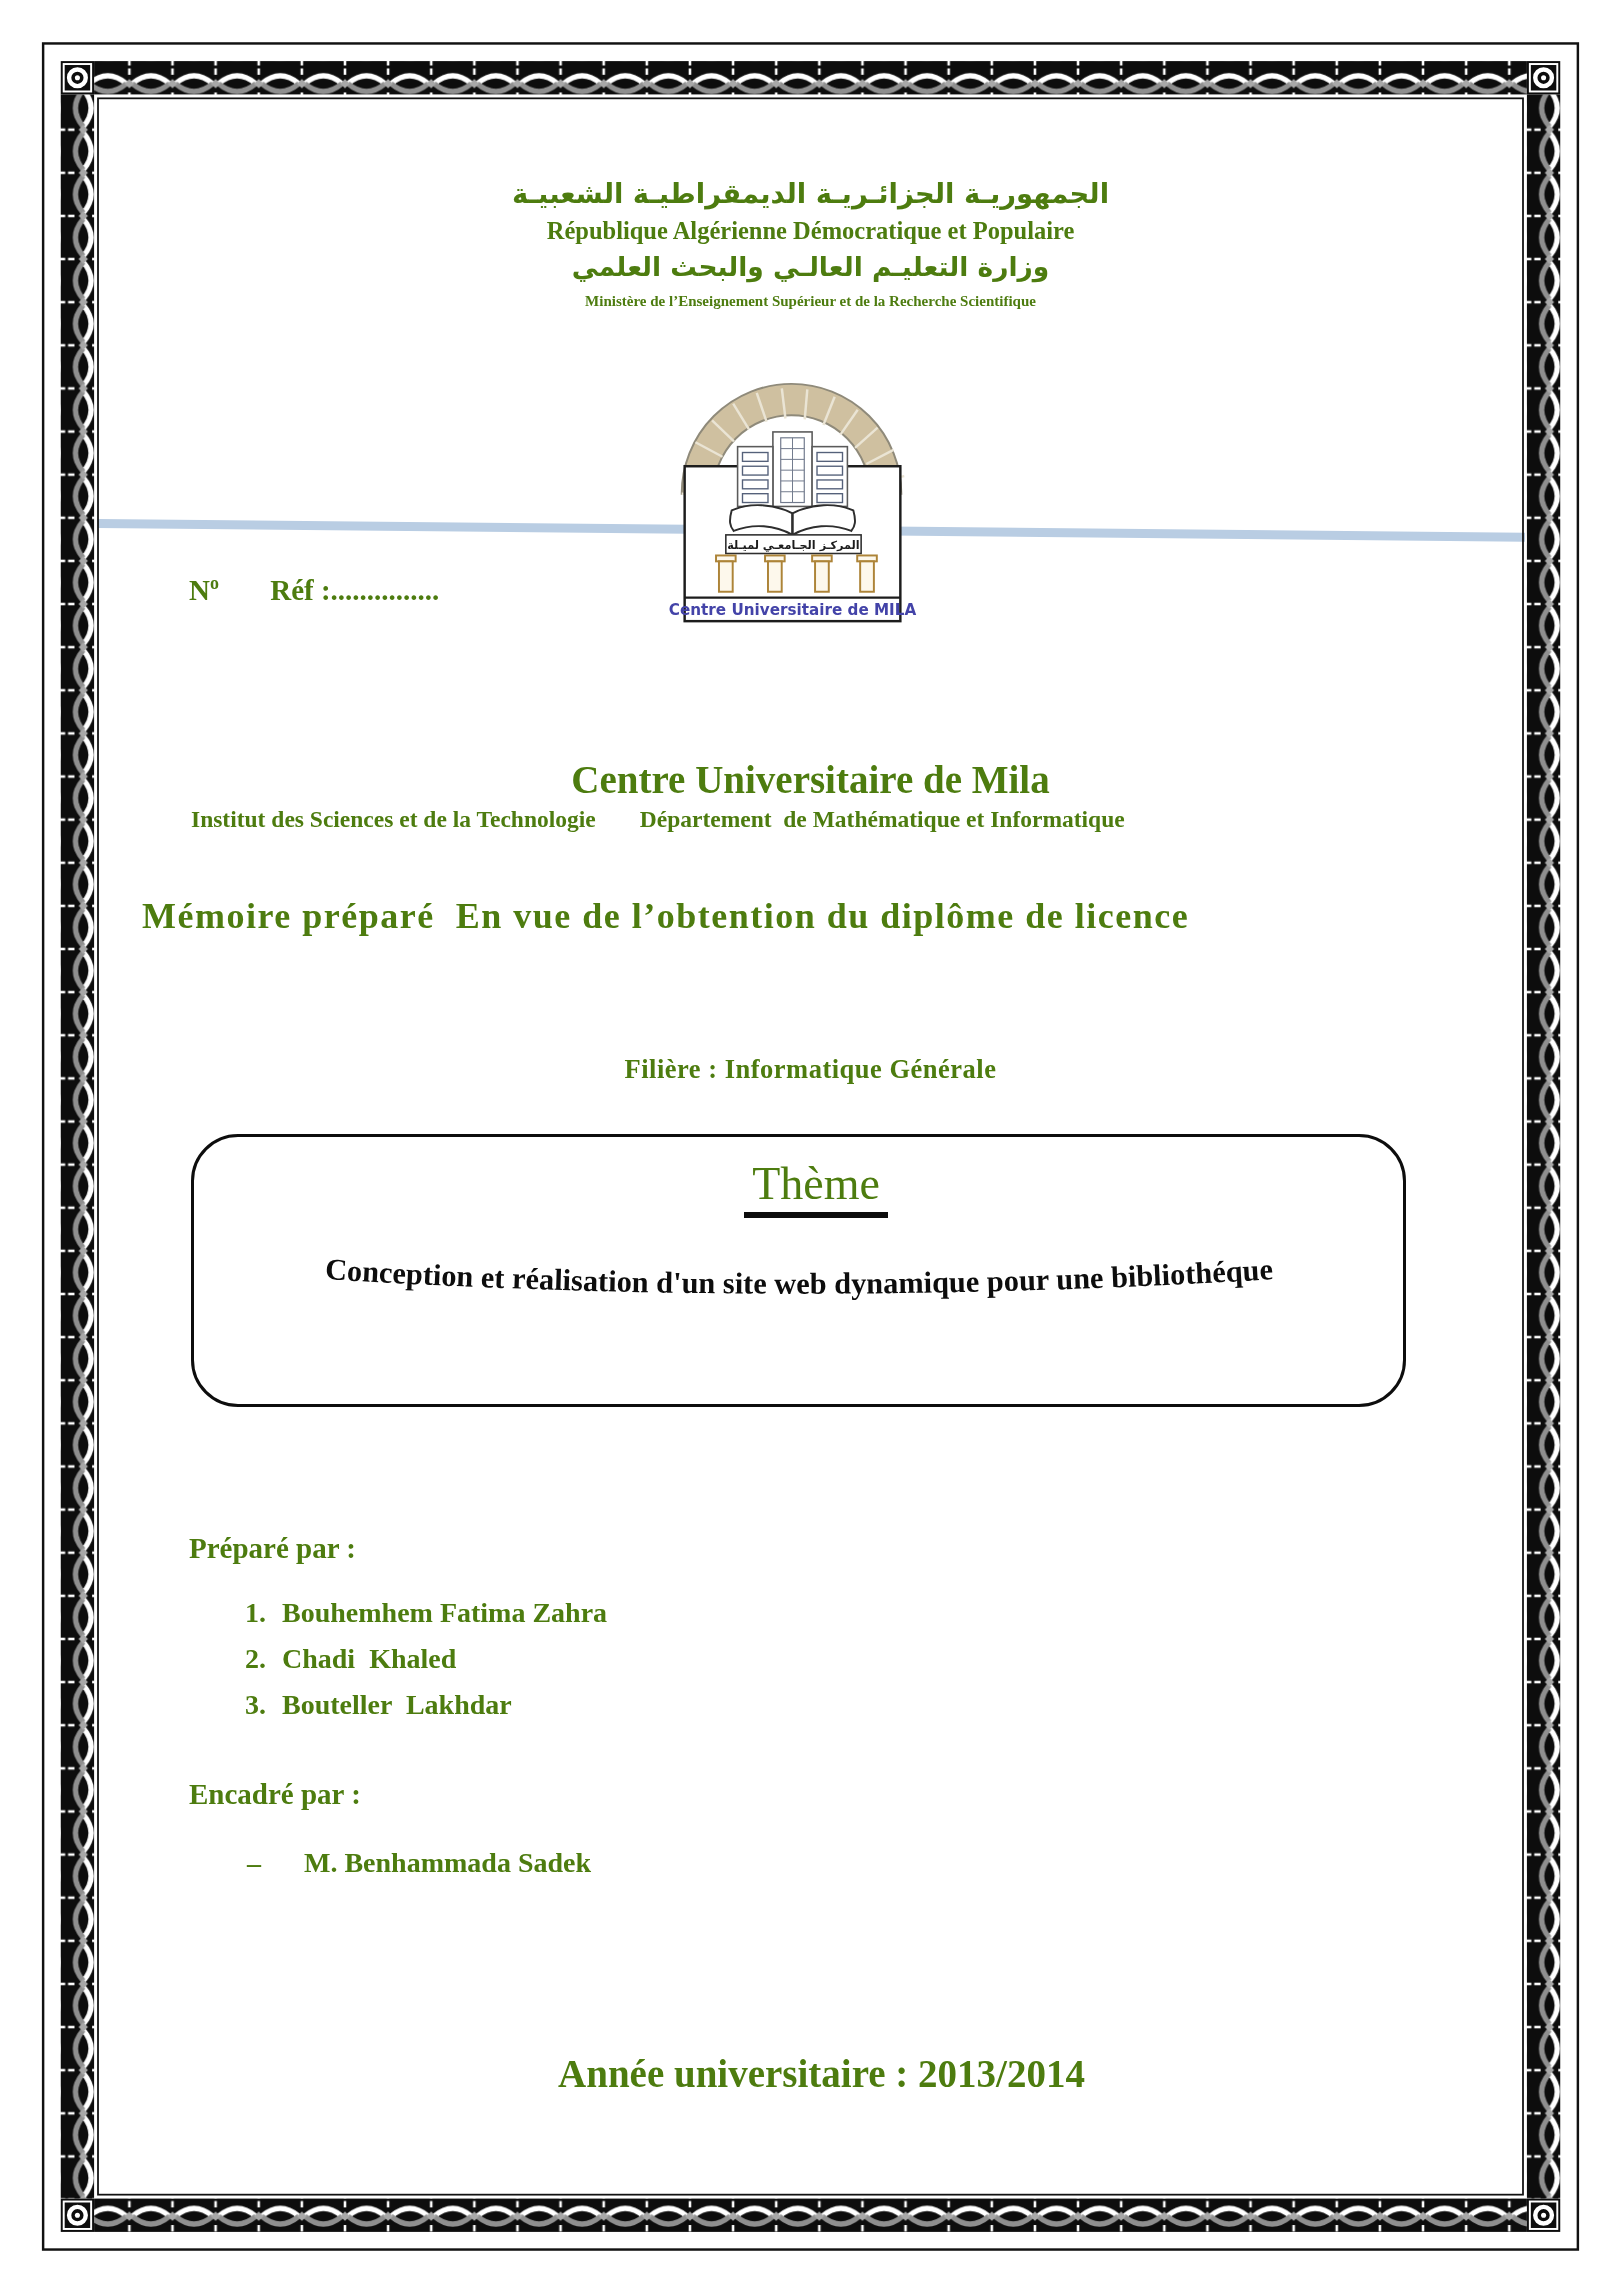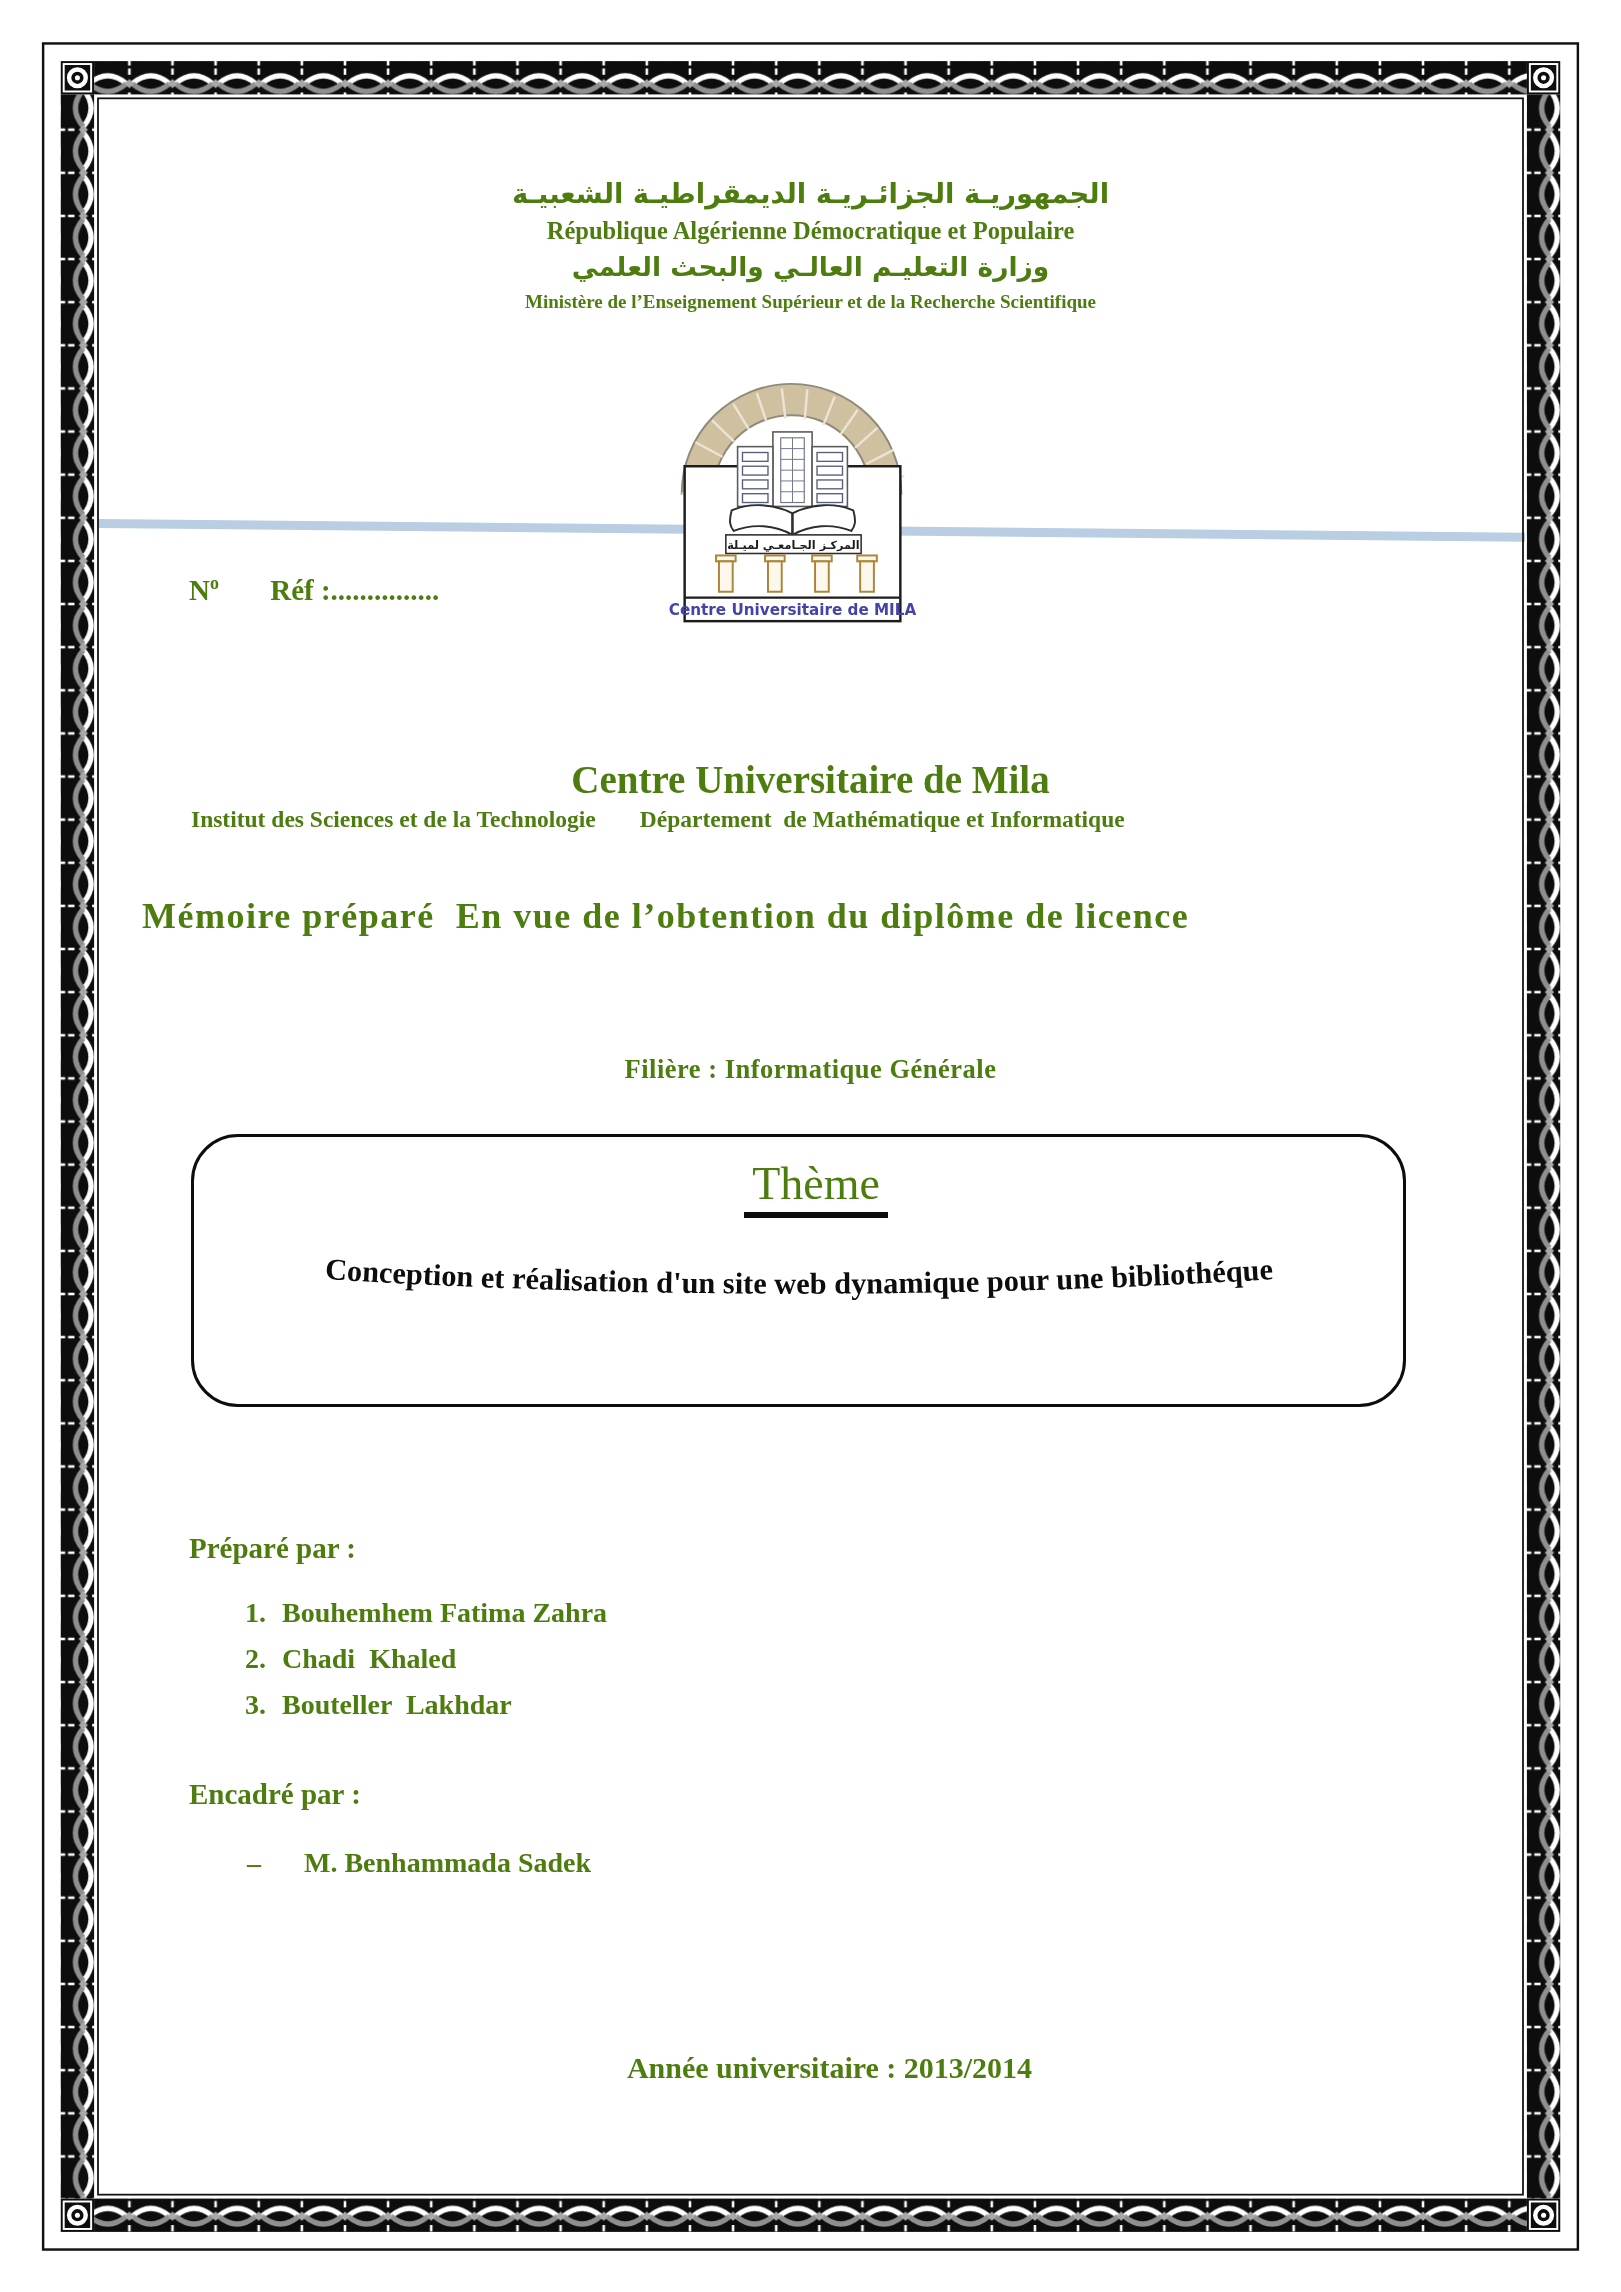--- a/index.html
+++ b/index.html
@@ -18,21 +18,21 @@
   }
   .logo-svg{position:absolute;left:667px;top:378px;width:251px;height:251px;z-index:4;}
   .gov-header{
     position:absolute;left:98px;top:173px;width:1425px;
     text-align:center;z-index:4;
   }
   .ar{font-family:"DejaVu Sans",sans-serif;font-weight:bold;direction:rtl;}
   .gov-header .ar1{font-size:27.4px;line-height:41px;}
   .gov-header .fr1{font-size:24.5px;font-weight:bold;line-height:33px;}
   .gov-header .ar2{font-size:26.5px;line-height:39px;}
-  .gov-header .fr2{font-size:19px;font-weight:bold;line-height:31px;}
+  .gov-header .fr2{font-size:15px;font-weight:bold;line-height:31px;}
   .ref{
     position:absolute;left:189px;top:573px;
     font-size:29px;font-weight:bold;z-index:4;
   }
   .ref sup{font-size:0.62em;}
   .university-title{
     position:absolute;left:98px;top:731px;width:1425px;
     text-align:center;font-size:39px;font-weight:bold;z-index:4;
   }
   .inst-row{
@@ -75,21 +75,21 @@
   }
   .student-row{display:flex;}
   .student-num{width:37px;}
   .student-name{white-space:pre-wrap;}
   .supervisor-row{
     position:absolute;left:247px;top:1847px;z-index:4;
     display:flex;gap:43px;font-size:28px;font-weight:bold;
   }
   .year-line{
     position:absolute;left:98px;top:2051px;width:1447px;text-align:center;
-    font-size:30px;font-weight:bold;z-index:4;padding-left:8px;
+    font-size:39px;font-weight:bold;z-index:4;
   }
   .keep-space{white-space:pre-wrap;margin-left:44px;}
 </style>
 </head>
 <body>
 
 <div class="page">
 
   <svg class="frame" width="1621" height="2293" viewBox="0 0 1654 2339" xmlns="http://www.w3.org/2000/svg" xmlns:xlink="http://www.w3.org/1999/xlink">
     <defs>

